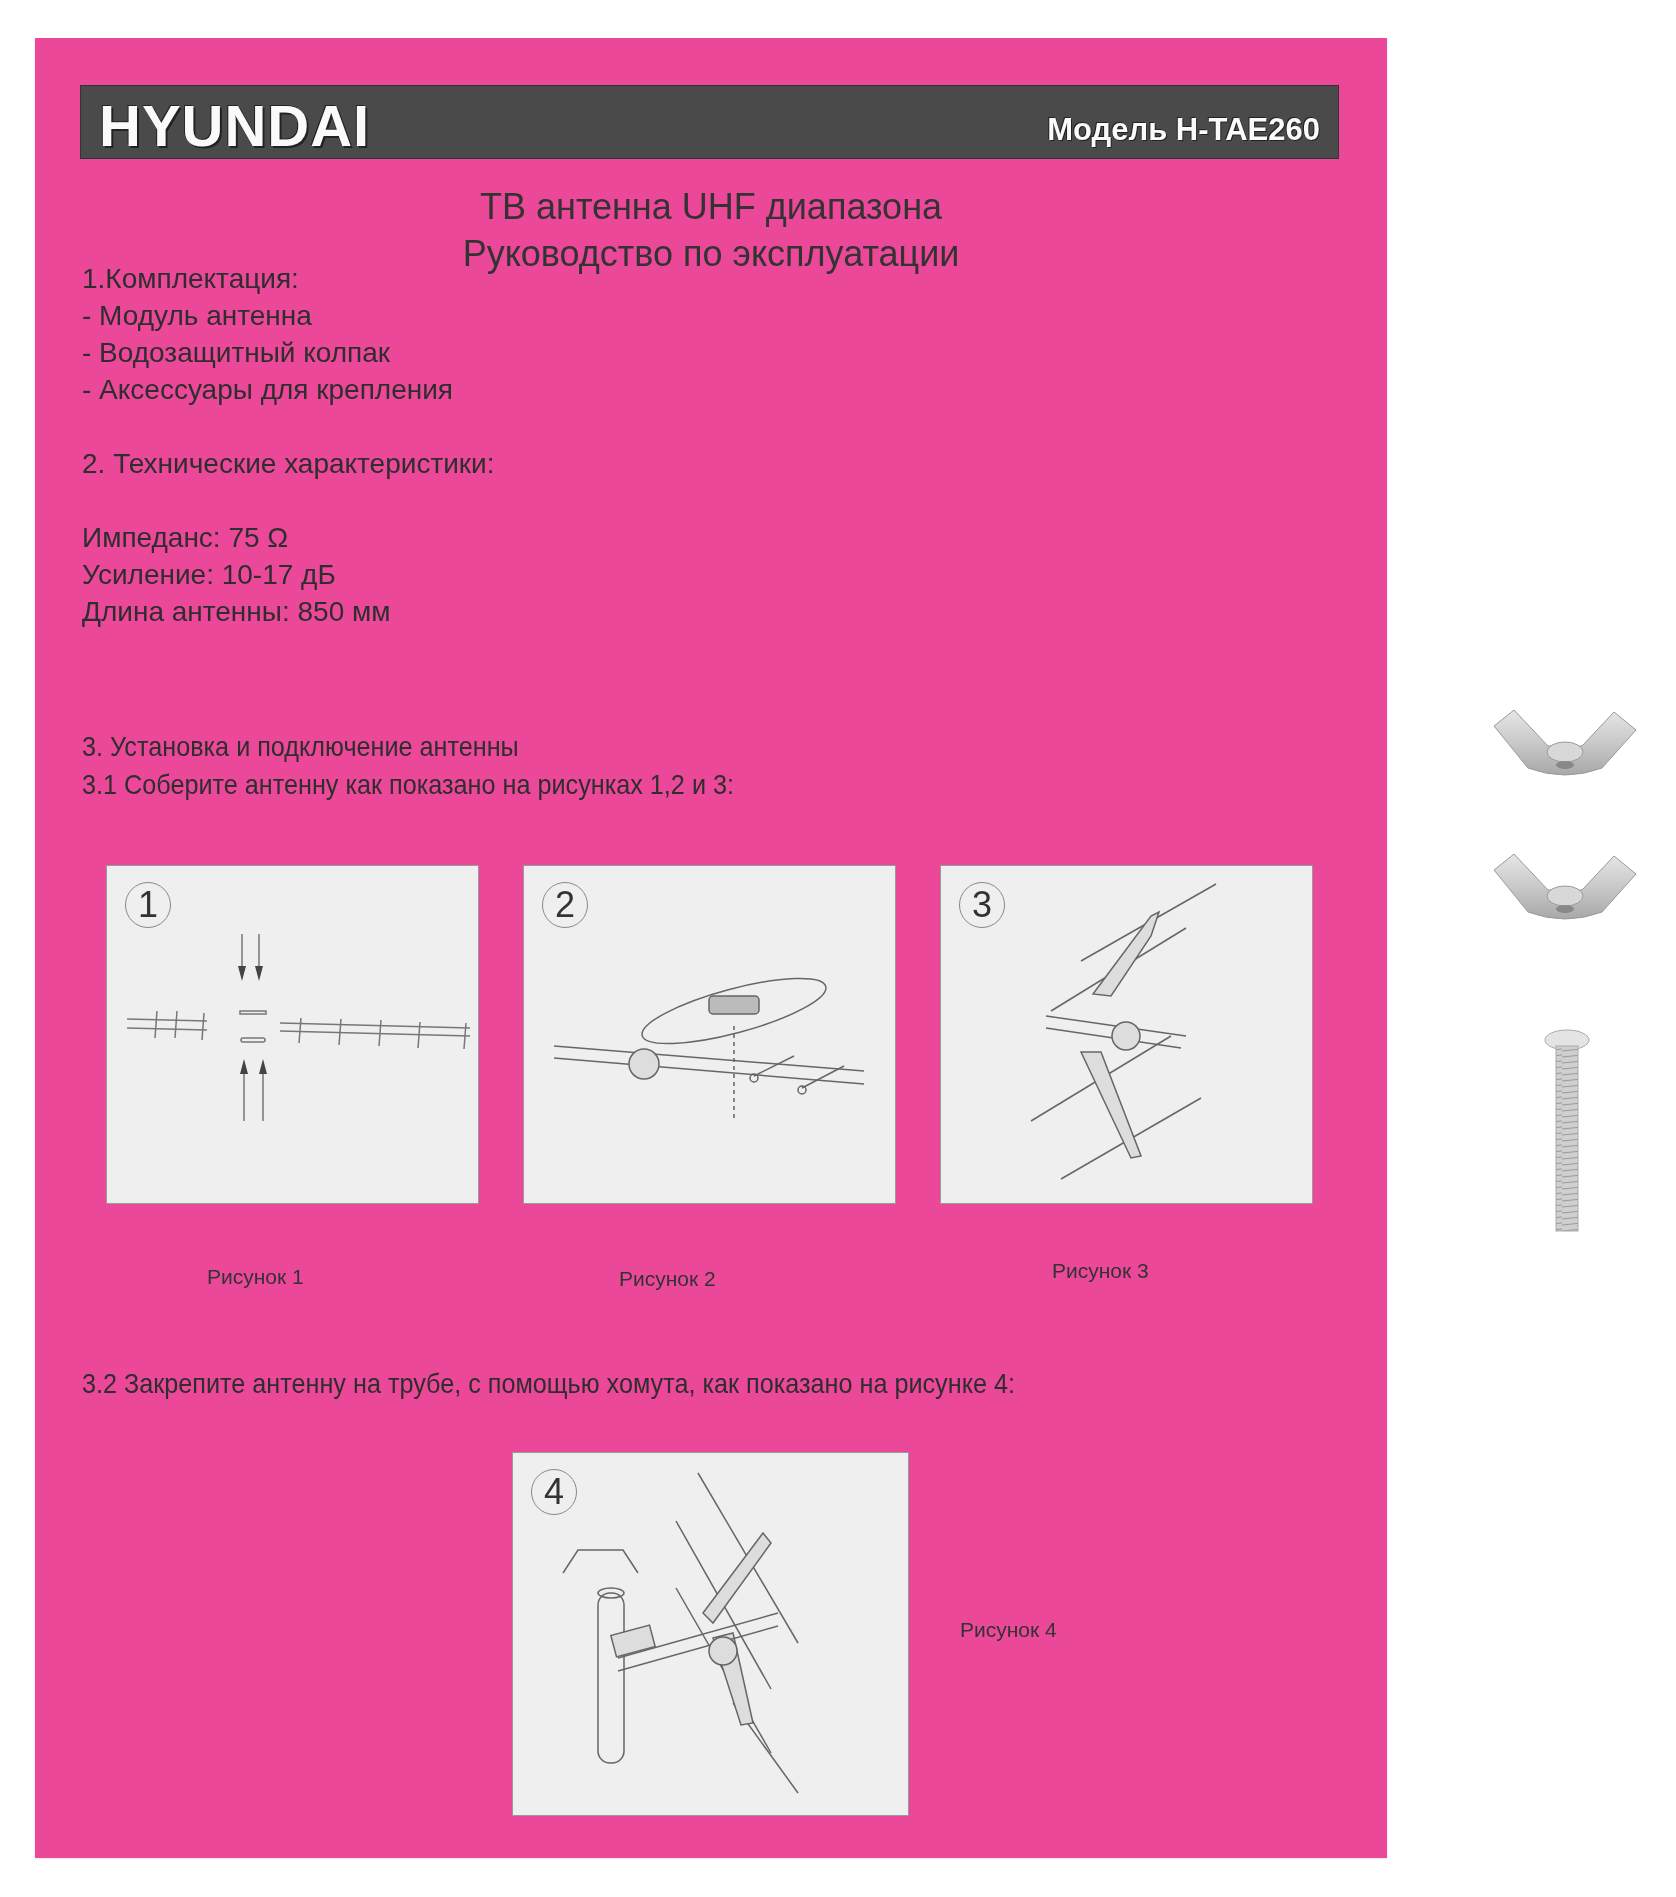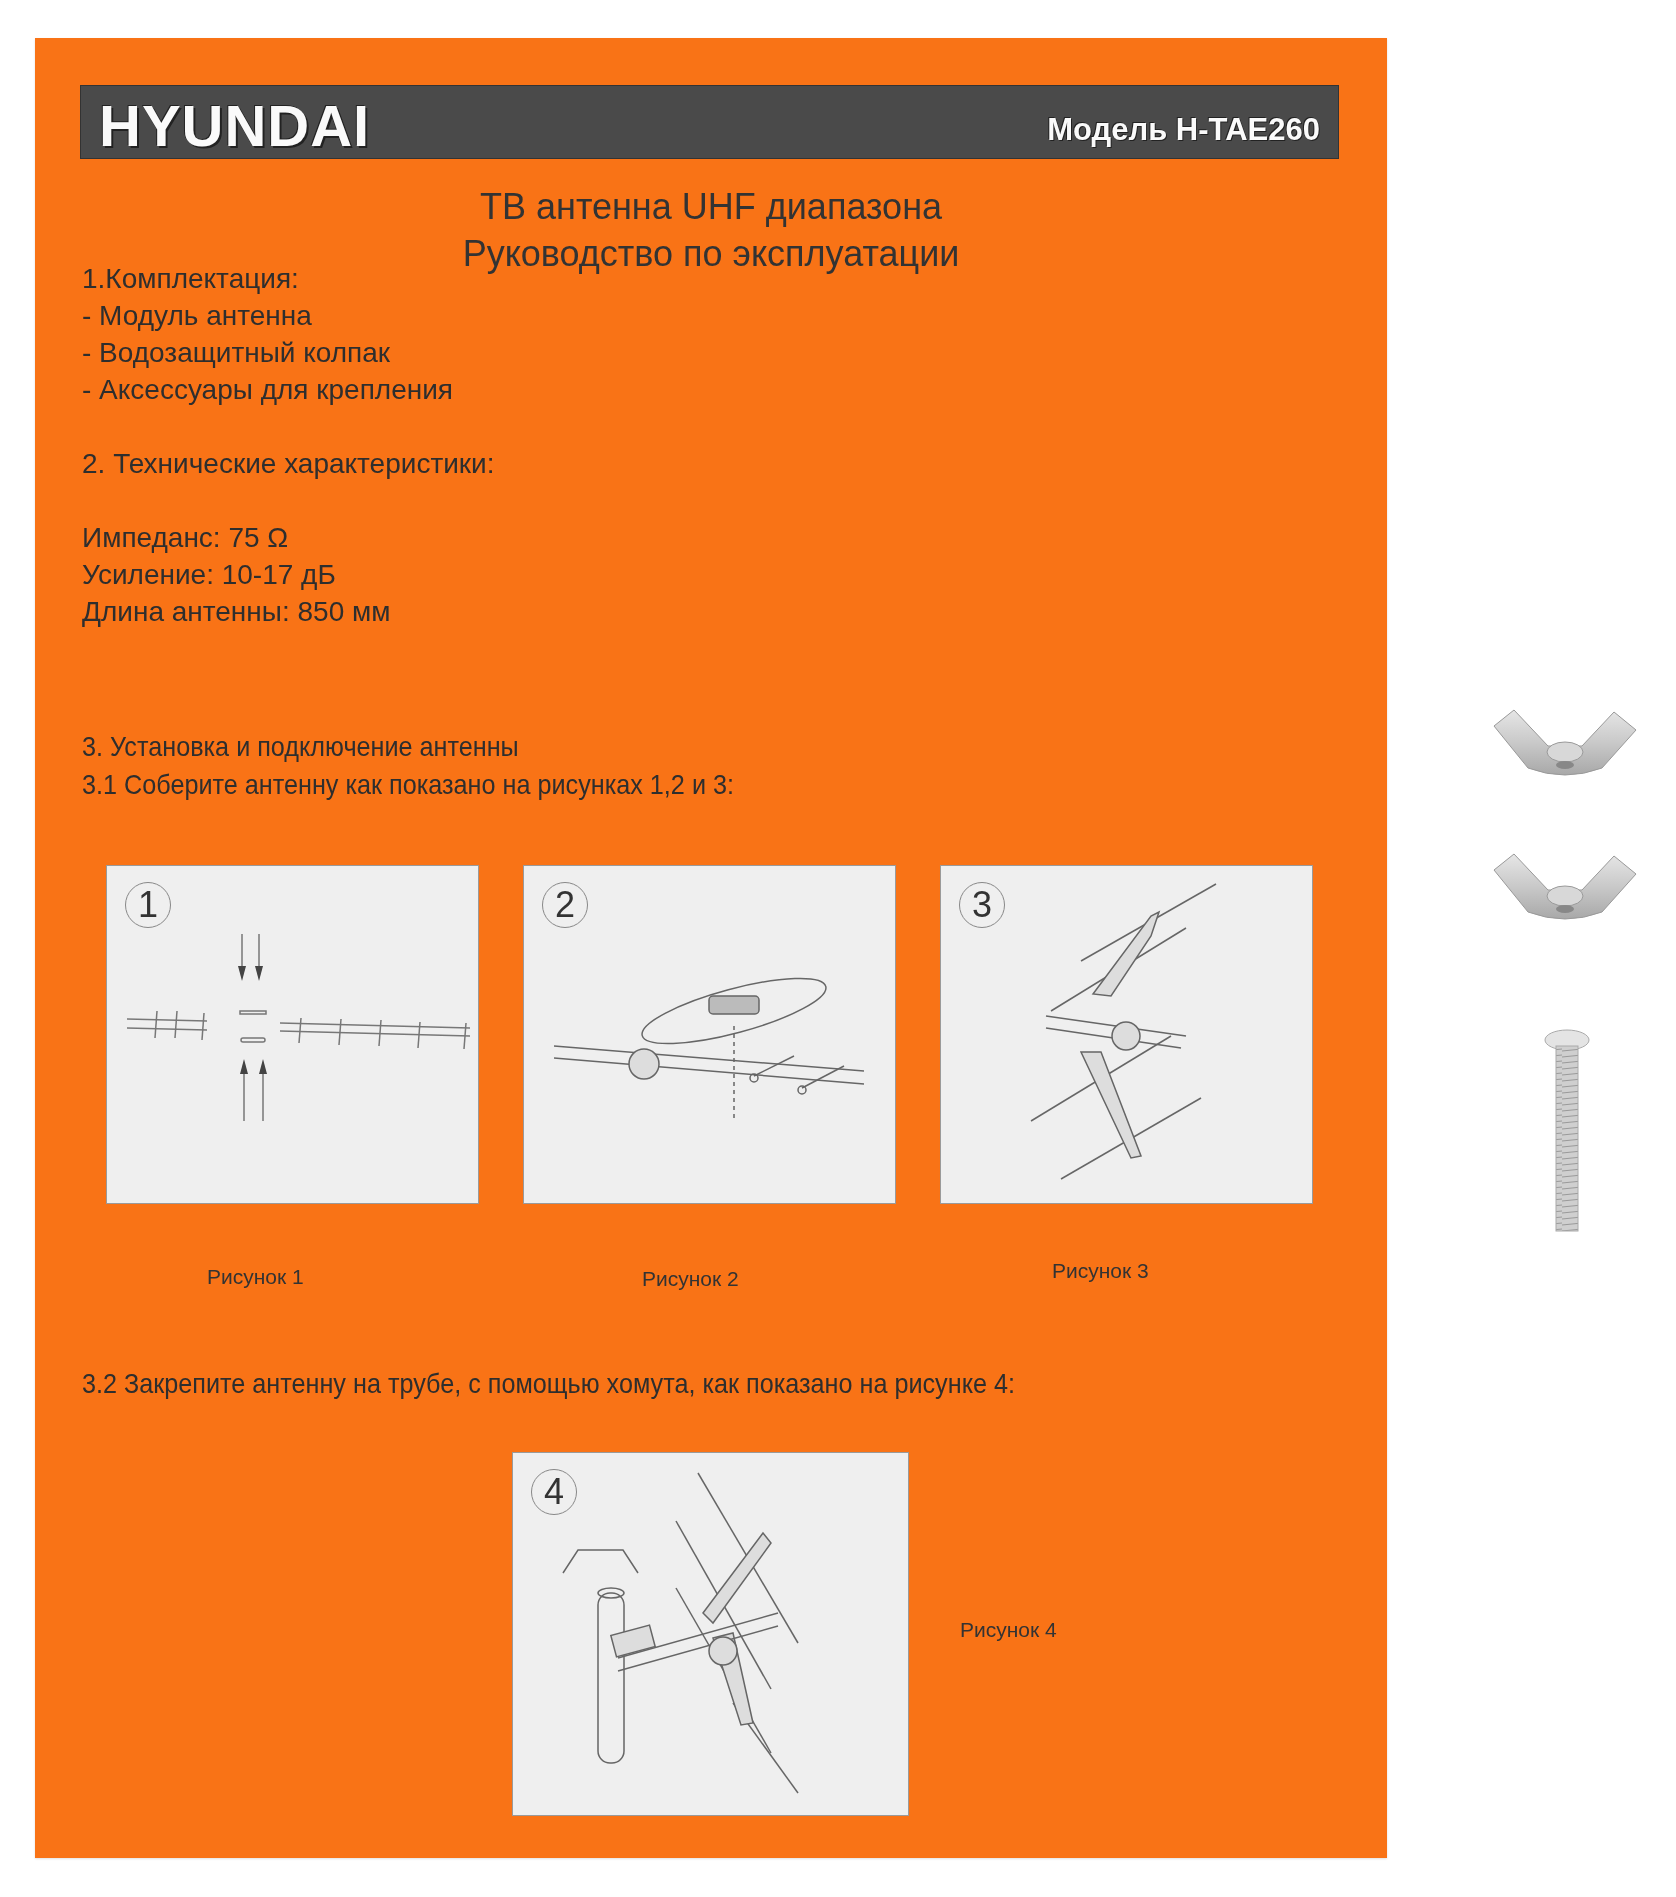--- a/index.html
+++ b/index.html
@@ -2,21 +2,21 @@
 <html><head>
 <meta charset="utf-8">
 <style>
   html, body { margin:0; padding:0; }
   body {
     width:1676px; height:1897px; background:#ffffff; position:relative; overflow:hidden;
     font-family:"Liberation Sans", "DejaVu Sans", sans-serif; color:#2a2a2a;
   }
   .paper {
     position:absolute; left:35px; top:38px; width:1352px; height:1820px;
-    background:#f97316; box-shadow:0 1px 2px rgba(0,0,0,0.12);
+    background:#ec4899; box-shadow:0 1px 2px rgba(0,0,0,0.12);
   }
   .header-bar {
     position:absolute; left:45px; top:47px; width:1257px; height:72px;
     background:#4a4a4a; border:1px solid #333;
   }
   .brand {
     position:absolute; left:18px; top:6px; font-weight:bold; font-size:58px; letter-spacing:1px;
     color:#fafafa; text-shadow:2px 2px 0 #222, -1px -1px 0 #222;
     font-family:"Liberation Sans", sans-serif;
   }
@@ -127,21 +127,21 @@
         <path d="M152 128 L210 50 L218 46 L210 70 L170 130 Z" fill="#ddd"></path>
         <path d="M140 186 L160 186 L200 290 L190 292 Z" fill="#ddd"></path>
         <line x1="105" y1="150" x2="245" y2="170"></line>
           <line x1="105" y1="162" x2="240" y2="182"></line>
         <circle cx="185" cy="170" r="14" fill="#ddd"></circle>
       </g>
     </svg>
   </div>
 
   <div class="caption" style="left:172px; top:1227px;">Рисунок 1</div>
-  <div class="caption" style="left:607px; top:1229px;text-align:center;">Рисунок 2</div>
+  <div class="caption" style="left:584px; top:1229px;text-align:center;">Рисунок 2</div>
   <div class="caption" style="left:1017px; top:1189px;margin-top:32px;">Рисунок 3</div>
 
   <div class="text-line narrow" style="top:1330px; transform:scaleX(0.9);">3.2 Закрепите антенну на трубе, с помощью хомута, как показано на рисунке 4:</div>
 
   <div class="fig-box" style="left:477px; top:1414px; width:395px; height:362px;">
     <div class="fig-num">4</div>
     <svg width="395" height="362">
       <g stroke="#666" stroke-width="1.5" fill="none">
         <rect x="85" y="140" width="26" height="170" rx="12"></rect>
         <ellipse cx="98" cy="140" rx="13" ry="5"></ellipse>

